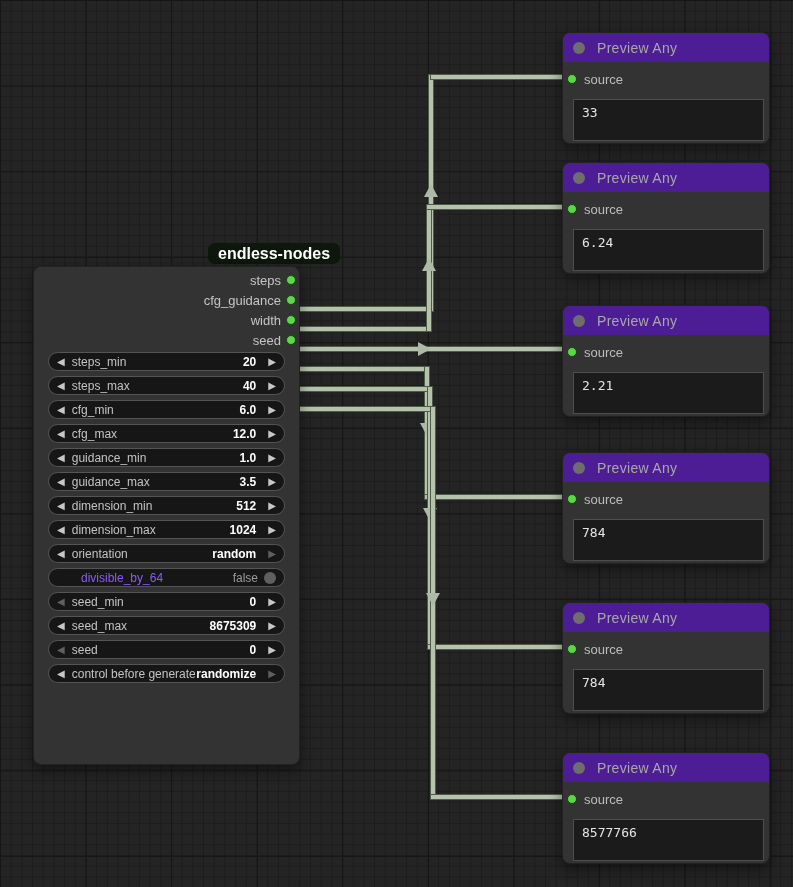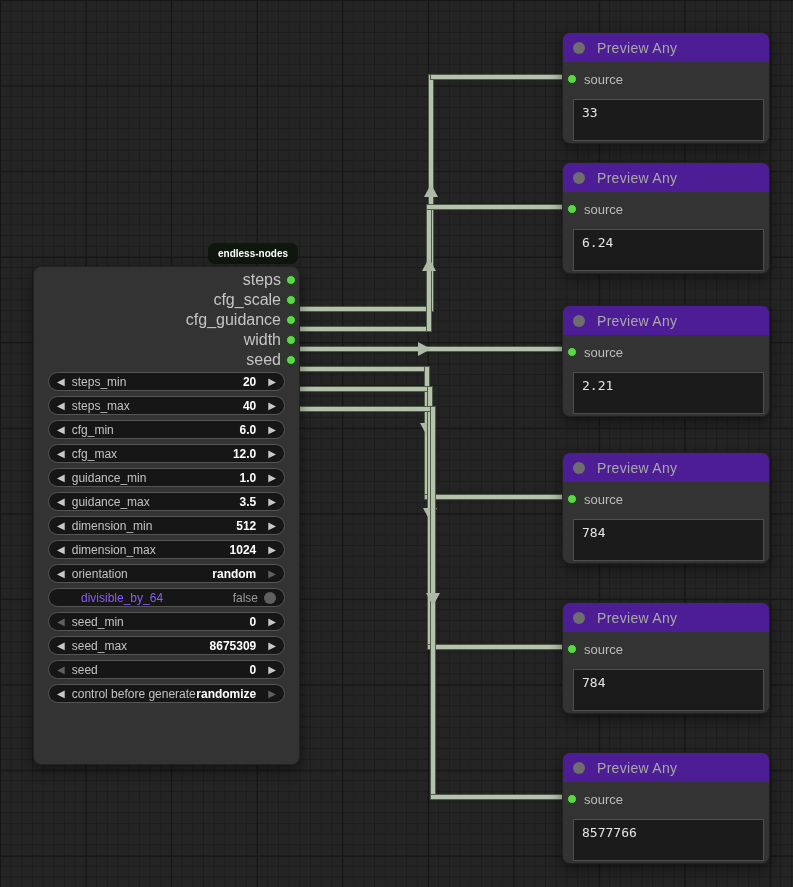--- a/index.html
+++ b/index.html
@@ -28,28 +28,28 @@
   
   .node{position:absolute;background:#333333;border:1px solid #222;border-radius:8px;
         box-shadow:0 5px 14px rgba(0,0,0,.45);z-index:2;box-sizing:border-box;}
   .titlebar{height:29px;background:#4c1d95;border-radius:7px 7px 0 0;display:flex;align-items:center;
             padding:0 10px;box-sizing:border-box;}
   .title-dot{width:12px;height:12px;border-radius:50%;background:#6e6e6e;margin-right:12px;flex:0 0 auto;}
   .title-text{color:#a8a8a8;font-size:14px;letter-spacing:.3px;white-space:nowrap;}
 
   
   .badge{position:absolute;left:208px;top:243px;height:21px;z-index:2;
-         background:#0d170b;color:#fff;font-weight:bold;font-size:10px;
+         background:#0d170b;color:#fff;font-weight:bold;font-size:16px;
          border-radius:7px;display:flex;align-items:center;padding:0 10px;}
 
   
   #chaos{left:33px;top:266px;width:267px;height:499px;}
   .outputs{padding-top:3px;}
   .out-row{height:20px;display:flex;align-items:center;justify-content:flex-end;position:relative;padding-right:18px;}
-  .out-label{color:#c5c5c5;font-size:16px;}
+  .out-label{color:#c5c5c5;font-size:13px;}
   .slot{width:10px;height:10px;border-radius:50%;background:#58d945;border:1px solid #1e3f1a;
         box-sizing:border-box;position:absolute;}
   .out-row .slot{right:3px;top:50%;margin-top:-5px;}
 
   .widgets{padding:2px 14px 0 14px;}
   .widget{height:19px;margin-bottom:5px;background:#161616;border:1px solid #555;border-radius:10px;
           display:flex;align-items:center;padding:0 8px;box-sizing:border-box;font-size:12px;}
   .warrow{color:#c8c8c8;font-size:10px;line-height:1;flex:0 0 auto;cursor:pointer;}
   .warrow.dim{color:#5f5f5f;}
   .wlabel{color:#c3c3c3;flex:1 1 auto;margin-left:7px;white-space:nowrap;overflow:hidden;}
@@ -104,24 +104,20 @@
   <div class="badge">endless-nodes</div>
 
   <div class="node" id="chaos">
 
     <div class="outputs">
       <div class="out-row">
         <span class="out-label">steps</span>
         <span class="slot"></span>
       </div>
       <div class="out-row">
-        <span class="out-label">cfg_scale</span>
-        <span class="slot"></span>
-      </div>
-      <div class="out-row">
         <span class="out-label">cfg_guidance</span>
         <span class="slot"></span>
       </div>
       <div class="out-row">
         <span class="out-label">width</span>
         <span class="slot"></span>
       </div>
       <div class="out-row">
         <span class="out-label">seed</span>
         <span class="slot"></span>

